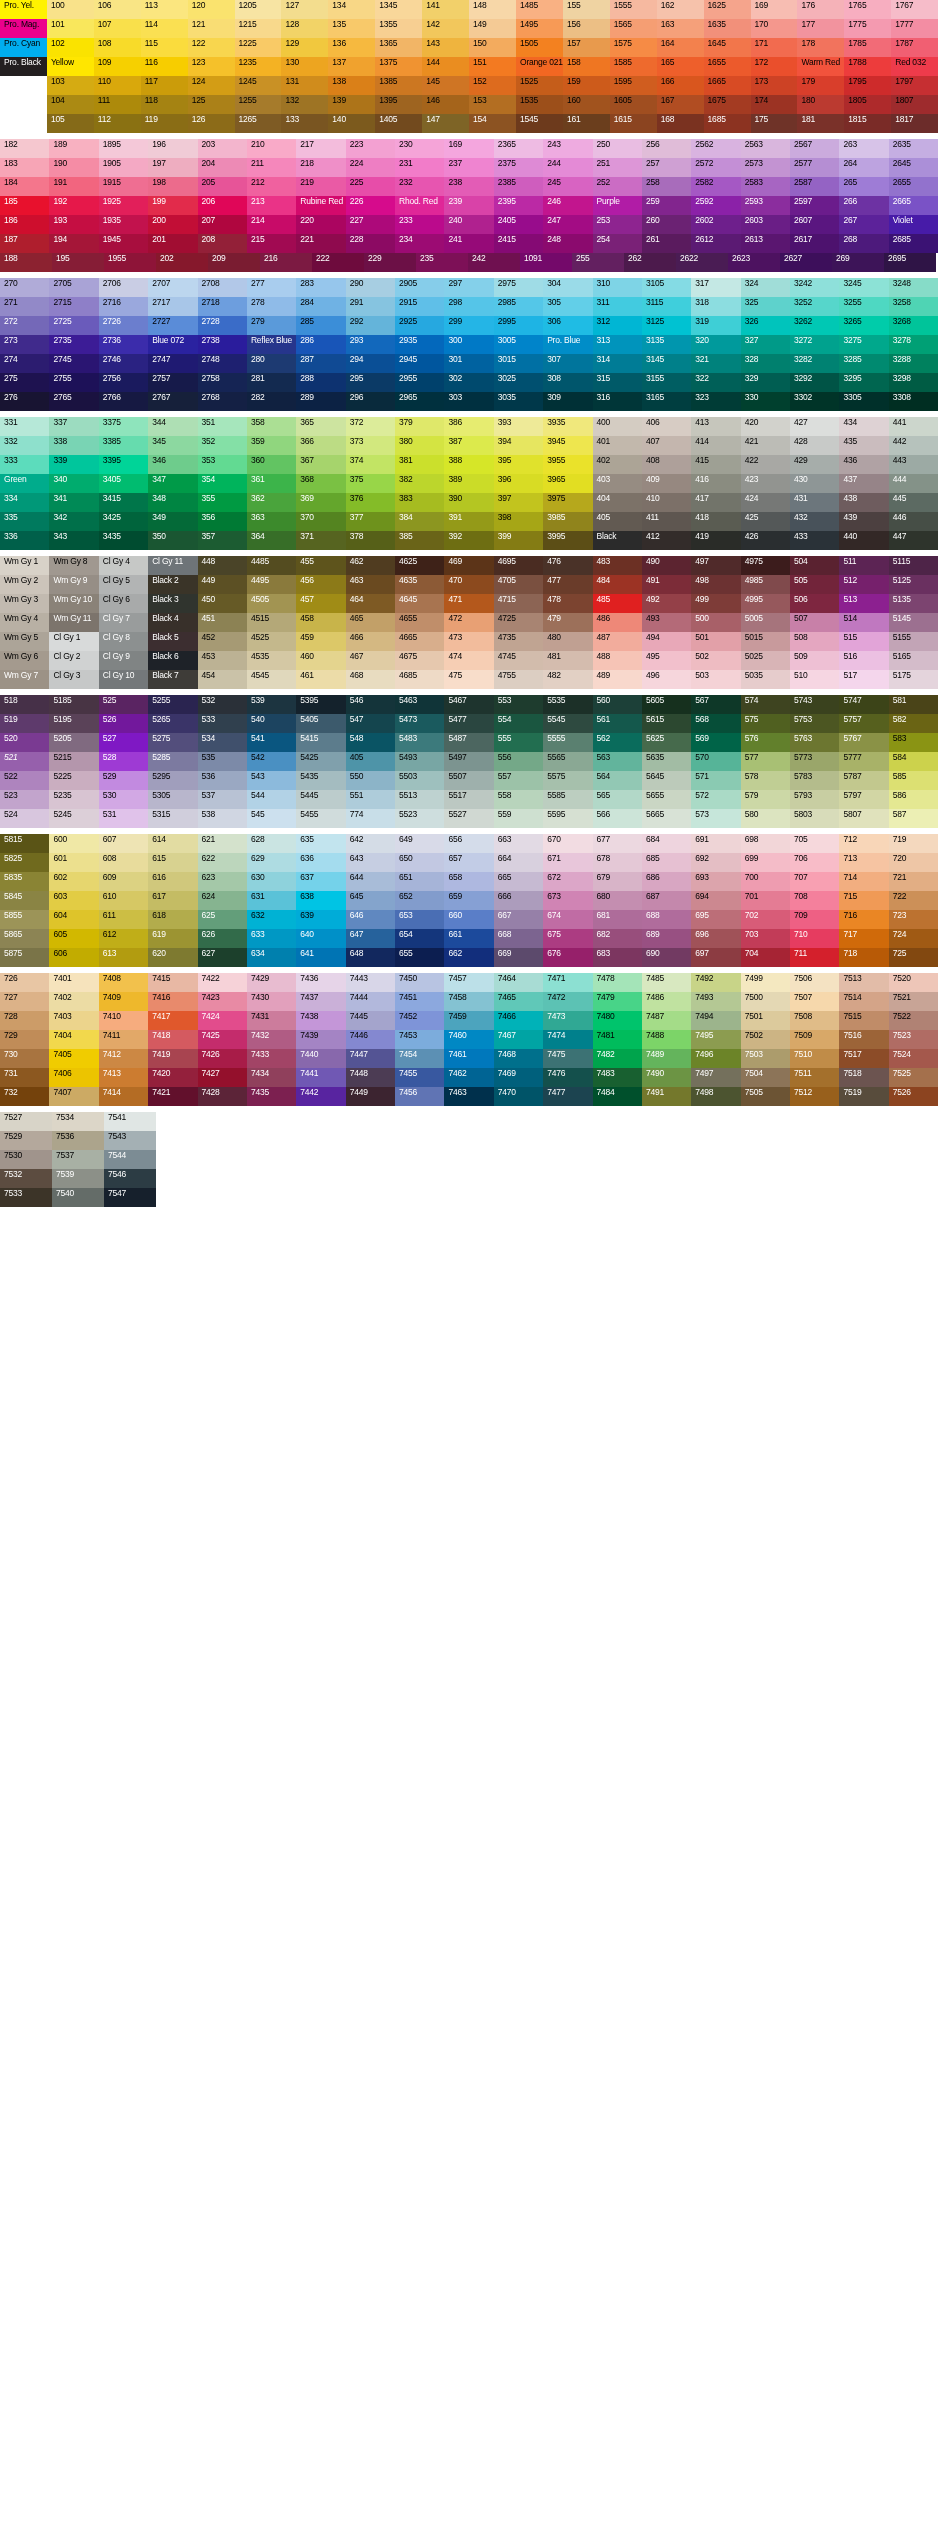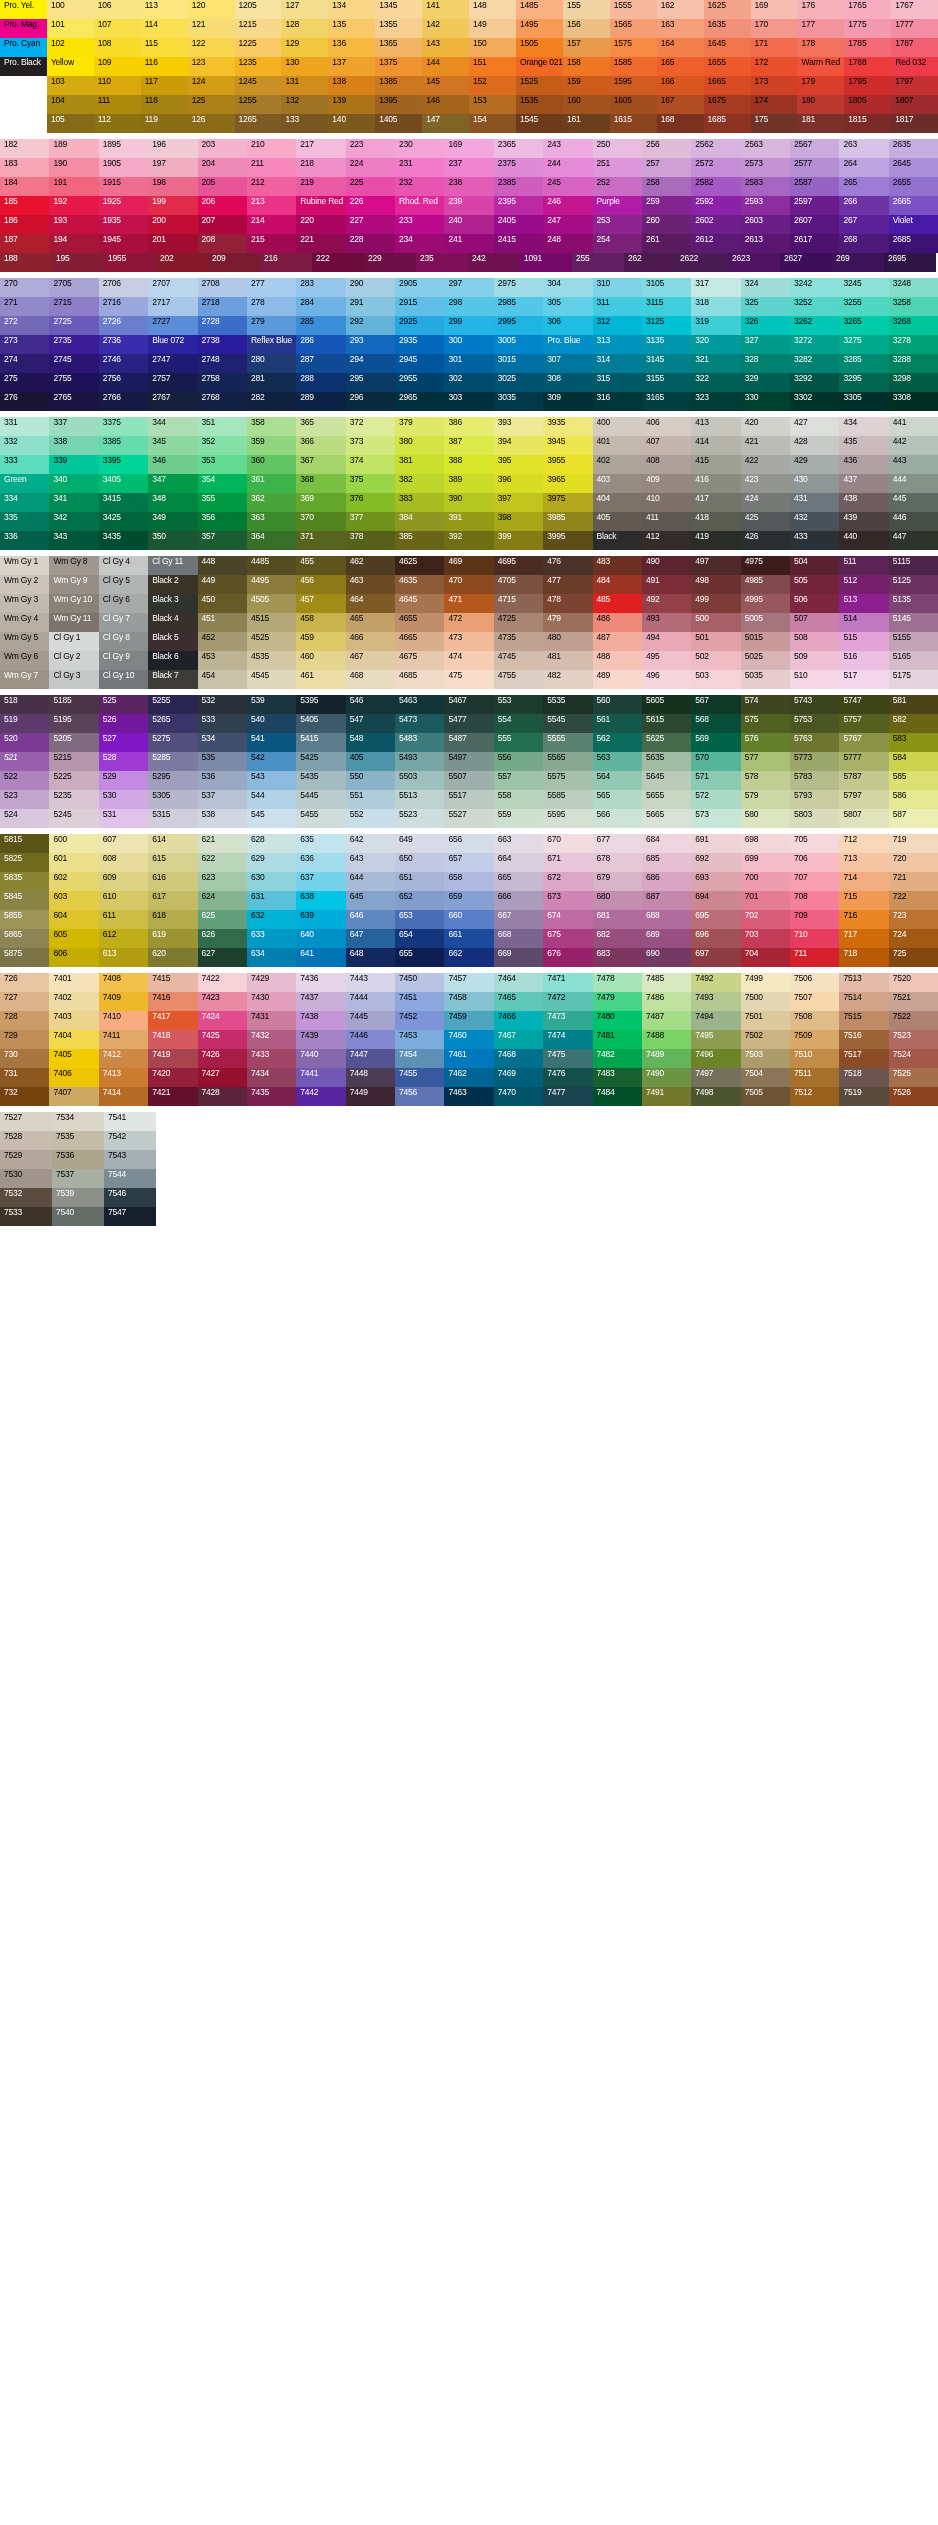--- a/index.html
+++ b/index.html
@@ -2506,21 +2506,21 @@
           <div class="cell swatch" style="background: rgb(208, 214, 226); width: 52px;">
             <span class="lbl" style="color: rgb(0, 0, 0);">538</span>
           </div>
           <div class="cell swatch" style="background: rgb(204, 224, 238); width: 52px;">
             <span class="lbl" style="color: rgb(0, 0, 0);">545</span>
           </div>
           <div class="cell swatch" style="background: rgb(208, 220, 220); width: 52px;">
             <span class="lbl" style="color: rgb(0, 0, 0);">5455</span>
           </div>
           <div class="cell swatch" style="background: rgb(200, 222, 232); width: 52px;">
-            <span class="lbl" style="color: rgb(0, 0, 0);">552</span>
+            <span class="lbl" style="color: rgb(0, 0, 0);">774</span>
           </div>
           <div class="cell swatch" style="background: rgb(206, 222, 222); width: 52px;">
             <span class="lbl" style="color: rgb(0, 0, 0);">5523</span>
           </div>
           <div class="cell swatch" style="background: rgb(208, 216, 210); width: 52px;">
             <span class="lbl" style="color: rgb(0, 0, 0);">5527</span>
           </div>
           <div class="cell swatch" style="background: rgb(206, 224, 208); width: 52px;">
             <span class="lbl" style="color: rgb(0, 0, 0);">559</span>
           </div>
@@ -3386,31 +3386,20 @@
       <div>
         <div class="row">
           <div class="cell swatch" style="background: rgb(216, 212, 200); width: 52px;">
             <span class="lbl" style="color: rgb(0, 0, 0);">7527</span>
           </div>
           <div class="cell swatch" style="background: rgb(220, 214, 200); width: 52px;">
             <span class="lbl" style="color: rgb(0, 0, 0);">7534</span>
           </div>
           <div class="cell swatch" style="background: rgb(224, 230, 228); width: 52px;">
             <span class="lbl" style="color: rgb(0, 0, 0);">7541</span>
-          </div>
-        </div>
-        <div class="row">
-          <div class="cell swatch" style="background: rgb(200, 188, 174); width: 52px;">
-            <span class="lbl" style="color: rgb(0, 0, 0);">7528</span>
-          </div>
-          <div class="cell swatch" style="background: rgb(196, 188, 168); width: 52px;">
-            <span class="lbl" style="color: rgb(0, 0, 0);">7535</span>
-          </div>
-          <div class="cell swatch" style="background: rgb(192, 204, 202); width: 52px;">
-            <span class="lbl" style="color: rgb(0, 0, 0);">7542</span>
           </div>
         </div>
         <div class="row">
           <div class="cell swatch" style="background: rgb(180, 168, 156); width: 52px;">
             <span class="lbl" style="color: rgb(0, 0, 0);">7529</span>
           </div>
           <div class="cell swatch" style="background: rgb(172, 164, 140); width: 52px;">
             <span class="lbl" style="color: rgb(0, 0, 0);">7536</span>
           </div>
           <div class="cell swatch" style="background: rgb(164, 176, 180); width: 52px;">

